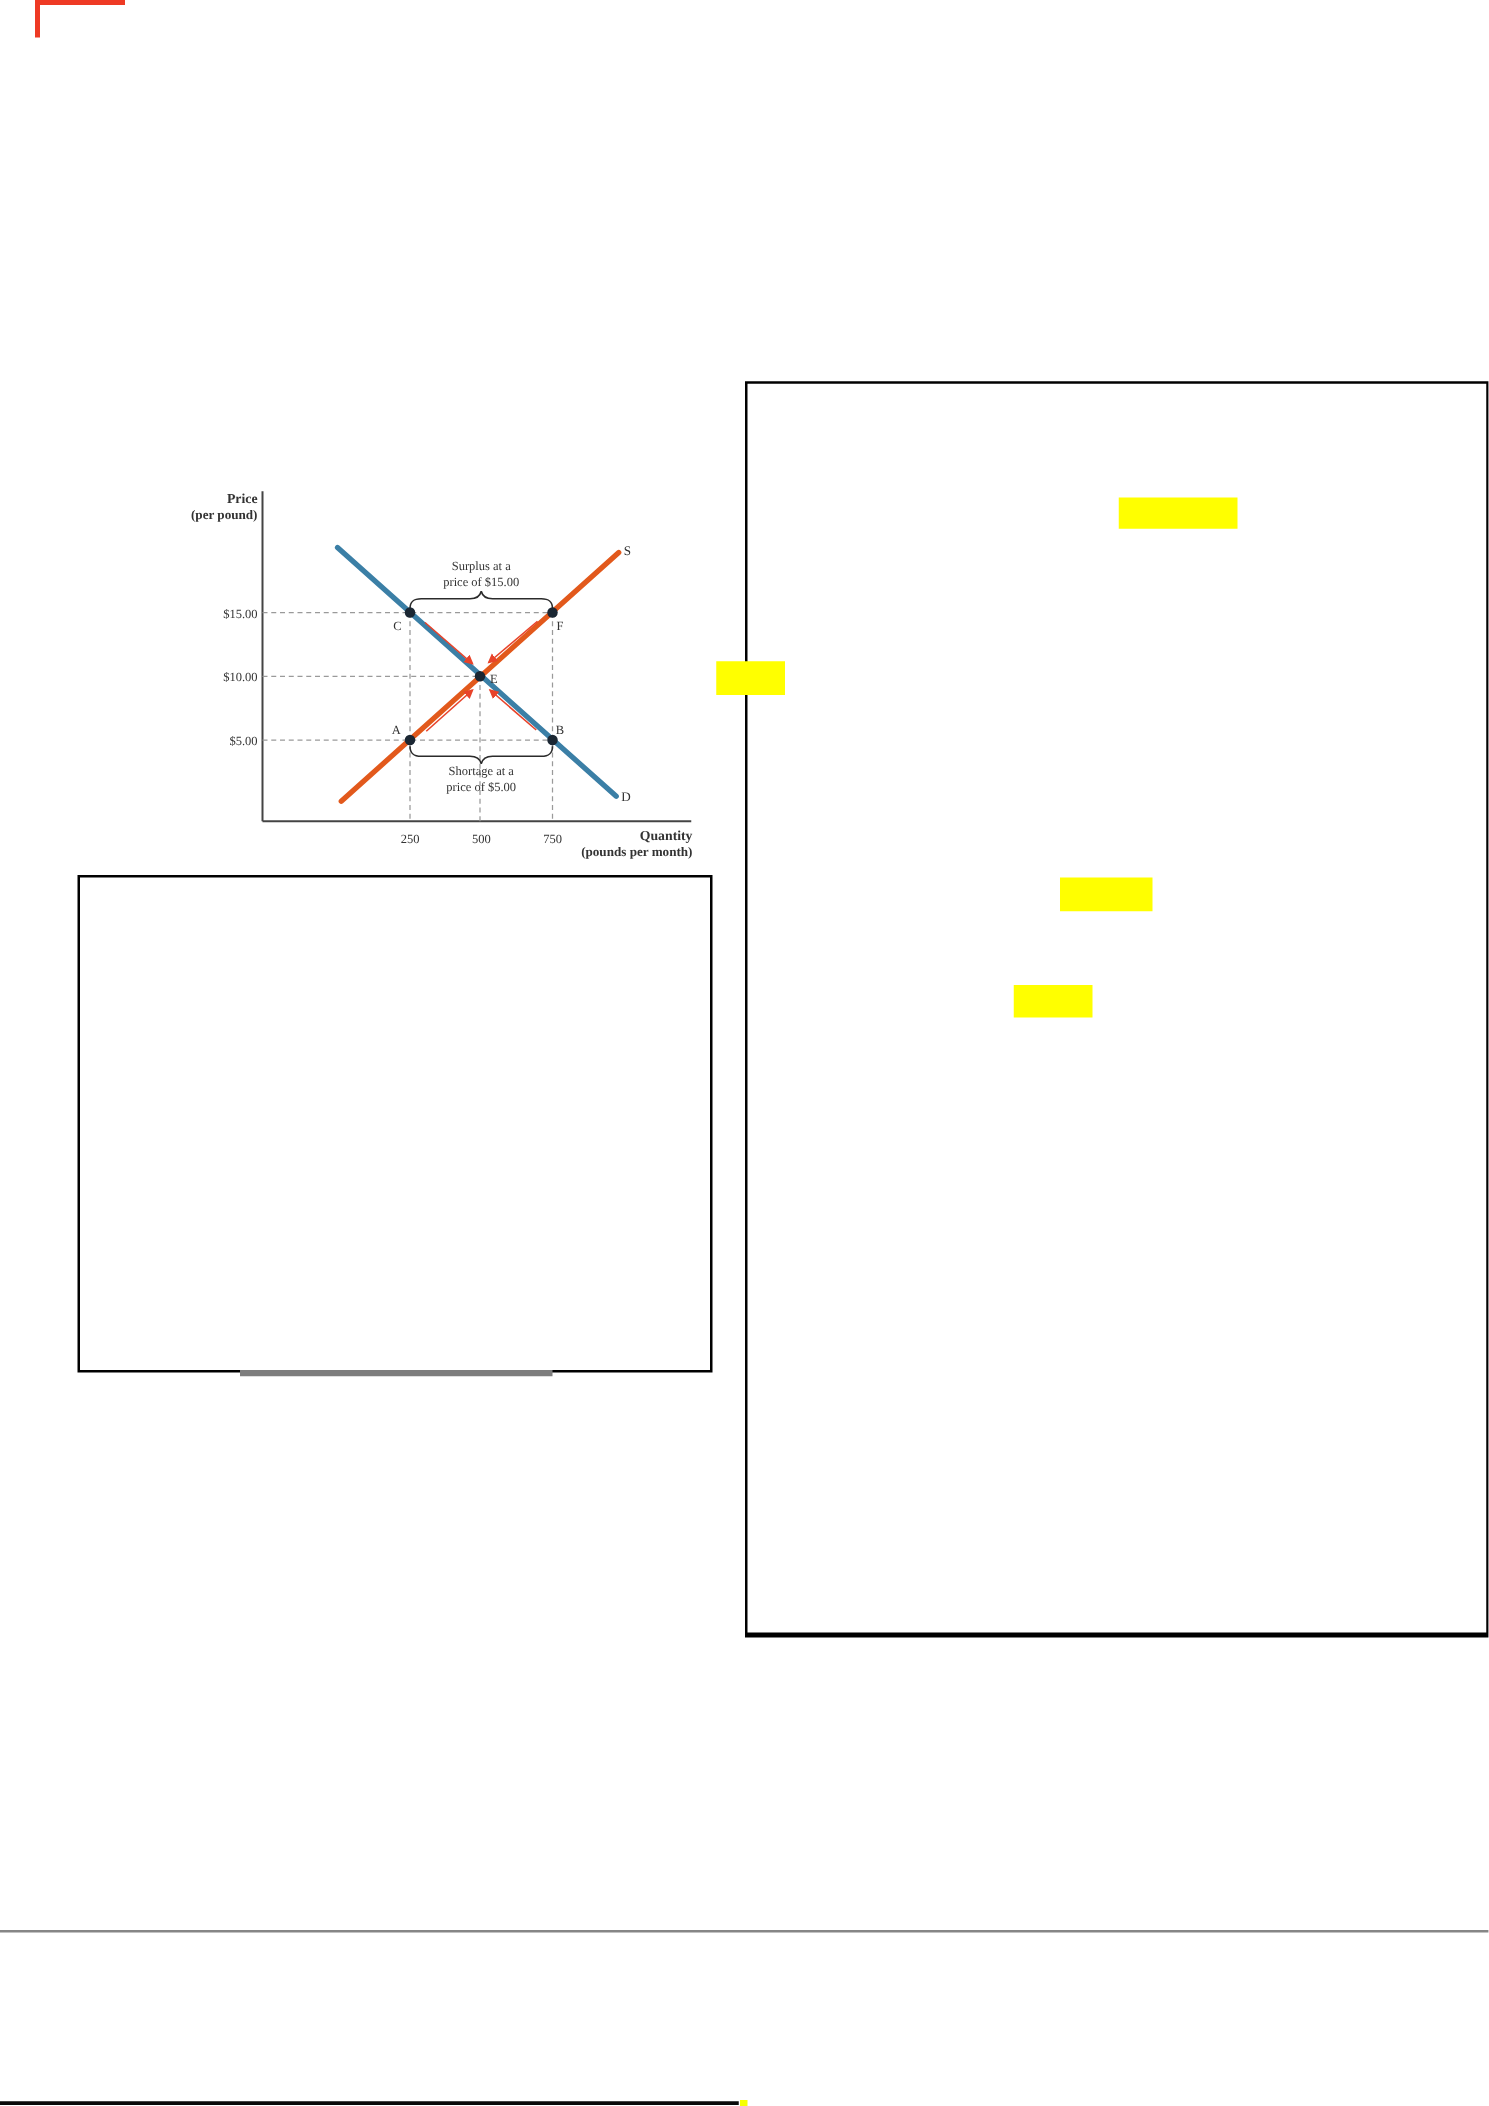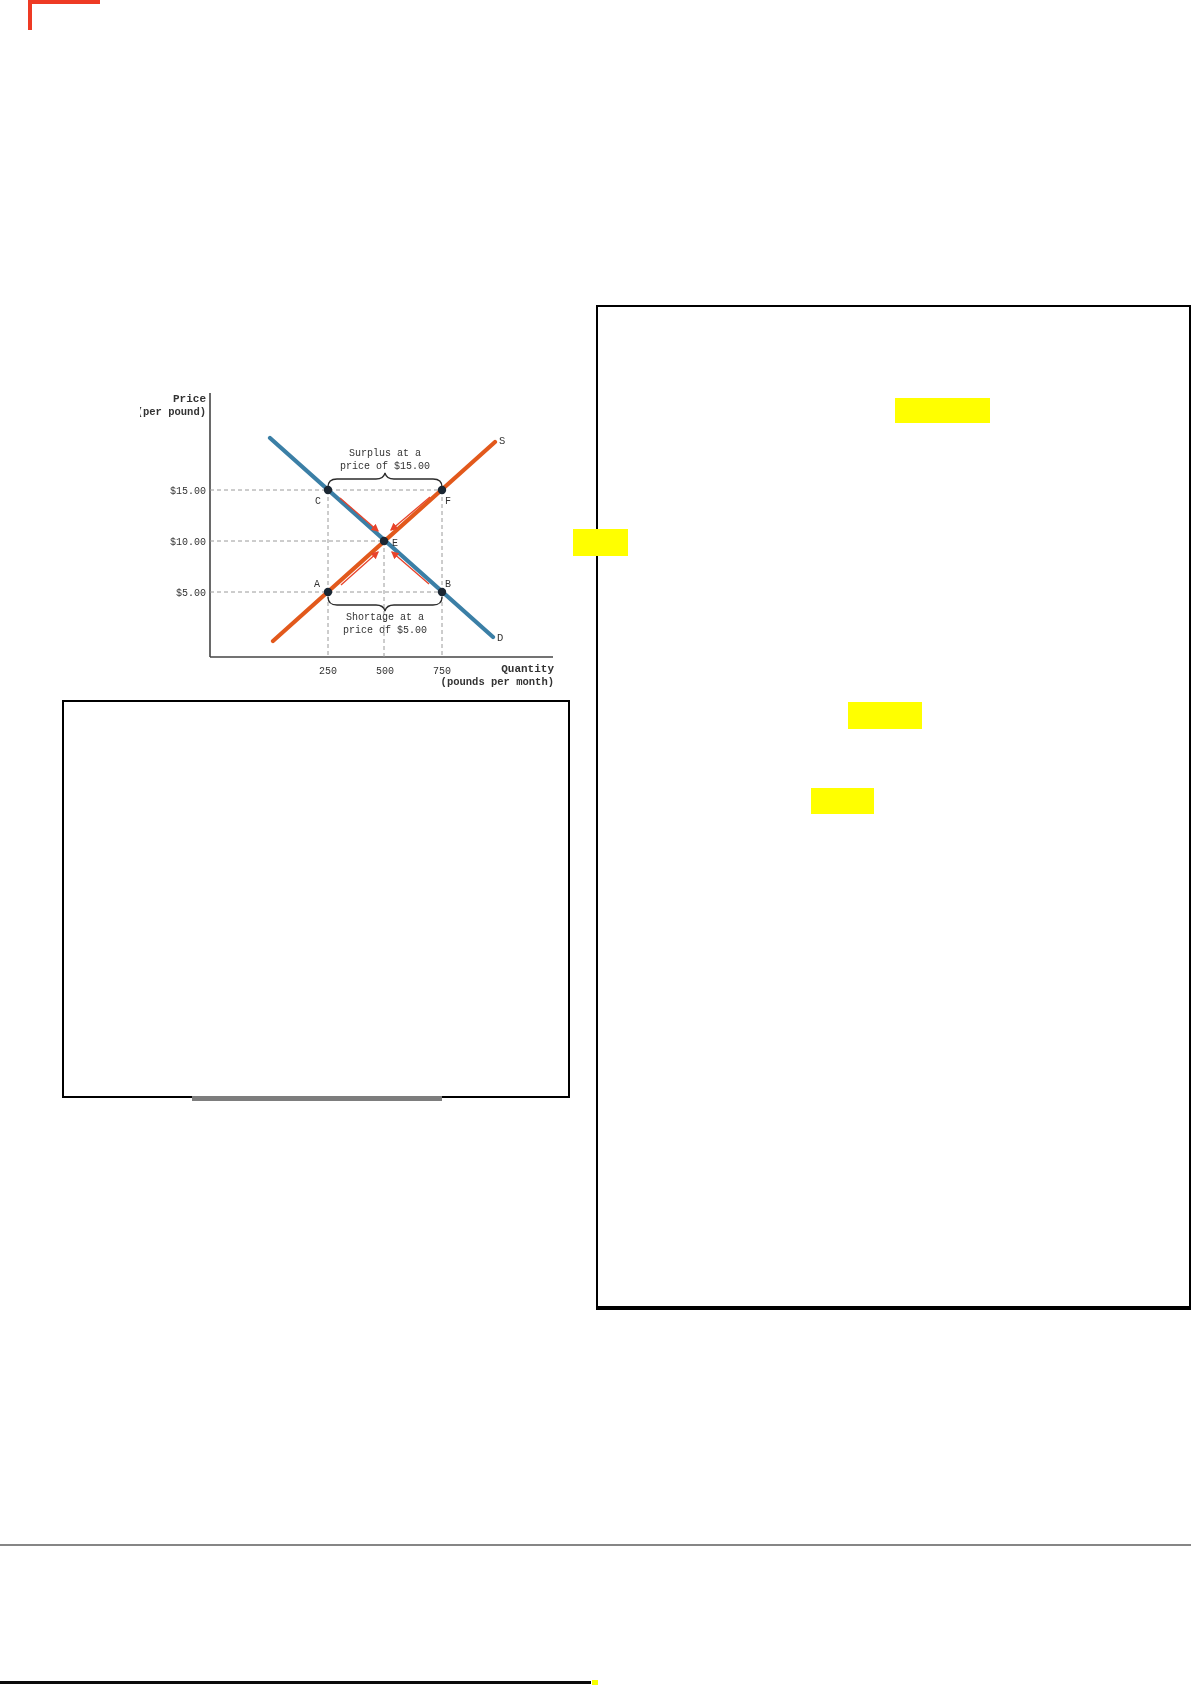--- a/index.html
+++ b/index.html
@@ -1,17 +1,17 @@
 <!DOCTYPE html>
 <html><head>
 <meta charset="utf-8">
 <style>
   html,body{margin:0;padding:0;background:#ffffff;}
   .page{position:relative;width:1191px;height:1685px;background:#ffffff;overflow:hidden;
-        font-family:Liberation Mono, monospace;}
+        font-family:Liberation Serif, serif;}
 
   
   .red-h{position:absolute;left:30px;top:0;width:70px;height:4px;background:#ee3a24;}
   .red-v{position:absolute;left:28px;top:0;width:4px;height:30px;background:#ee3a24;}
 
   
   .chart{position:absolute;left:140px;top:380px;width:430px;height:320px;}
   .chart svg{display:block;width:430px;height:320px;}
   .chart text{fill:#333;}
 

